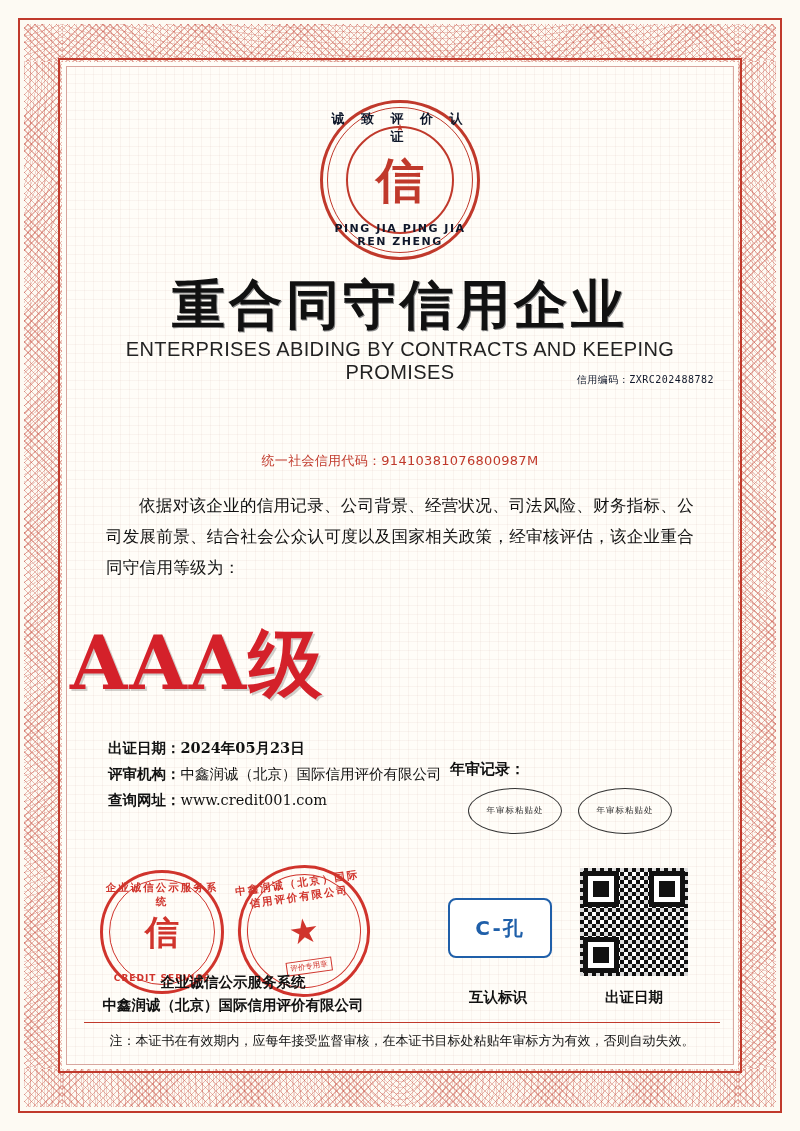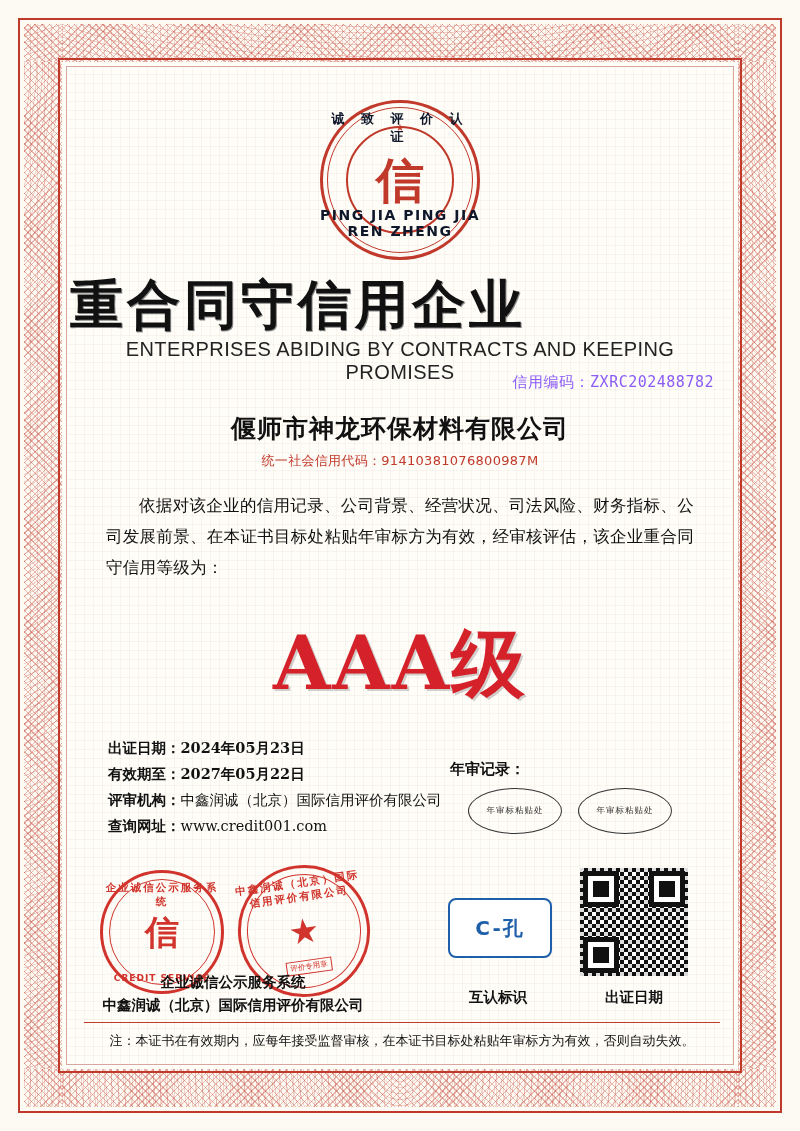--- a/index.html
+++ b/index.html
@@ -89,42 +89,42 @@
     position:absolute;left:50%;top:50%;transform:translate(-50%,-50%);
     font-size:48px;color:#c0392b;font-weight:bold;
     font-family:"DejaVu Sans","Liberation Sans",sans-serif;
     line-height:1;
   }
   .emblem .arc-top, .emblem .arc-bottom{
     position:absolute;left:0;right:0;text-align:center;
     color:#0f172a;font-weight:bold;
   }
   .emblem .arc-top{top:10px;font-size:13px;letter-spacing:6px;}
-  .emblem .arc-bottom{bottom:21px;font-size:14px;letter-spacing:1.5px;}
+  .emblem .arc-bottom{bottom:12px;font-size:11px;letter-spacing:1.5px;}
   .emblem .star{
     position:absolute;left:50%;top:22px;transform:translateX(-50%);
     color:#c0392b;font-size:10px;
   }
 
   
   .title-cn{
-    position:absolute;left:0;right:0;top:200px;text-align:left;
+    position:absolute;left:0;right:0;top:200px;text-align:center;
     font-size:53px;font-weight:bold;color:#111;
     letter-spacing:4px;
     font-family:"DejaVu Sans","Liberation Sans",sans-serif;
     text-shadow:1px 1px 0 #888;
   }
   .title-en{
     position:absolute;left:0;right:0;top:268px;text-align:center;
     font-size:20px;color:#222;letter-spacing:.4px;
     font-family:"Liberation Sans",sans-serif;
   }
   .cert-no{
     position:absolute;right:16px;top:303px;
-    font-size:15px;color:#8b5cf6;letter-spacing:.5px;
+    font-size:10px;color:#0f172a;letter-spacing:.5px;
     font-family:"DejaVu Sans Mono","Liberation Mono",monospace;
   }
   .cert-no .lab{font-family:"DejaVu Sans","Liberation Sans",sans-serif;}
 
   .company{
     position:absolute;left:0;right:0;top:342px;text-align:center;
     font-size:25px;font-weight:bold;color:#111;letter-spacing:1px;
   }
   .uscc{
     position:absolute;left:0;right:0;top:382px;text-align:center;
@@ -133,21 +133,21 @@
 
   .body-text{
     position:absolute;left:36px;right:36px;top:420px;
     font-size:16.5px;line-height:31px;color:#111;
     text-align:justify;
     text-indent:2em;
     letter-spacing:.3px;
   }
 
   .grade{
-    position:absolute;left:0;right:0;top:545px;text-align:center;
+    position:absolute;left:0;right:0;top:545px;
     font-size:74px;font-weight:bold;color:#d4212a;
     letter-spacing:2px;
     font-family:"DejaVu Serif","Liberation Serif",serif;
     text-shadow:2px 2px 0 rgba(0,0,0,.18);
   }
 
   
   .info{
     position:absolute;left:38px;top:665px;
     font-size:14.5px;line-height:25px;color:#111;
@@ -268,35 +268,31 @@
       <div class="arc-bottom">PING JIA PING JIA REN ZHENG</div>
     </div>
 
     <div class="title-cn">重合同守信用企业</div>
     <div class="title-en">ENTERPRISES ABIDING BY CONTRACTS AND KEEPING PROMISES</div>
 
     <div class="cert-no">
       <span class="lab">信用编码：</span><span>ZXRC202488782</span>
     </div>
 
-    <div class="company">偃师市神龙环保材料有限公司</div>
     <div class="uscc">
       <span>统一社会信用代码：</span><span>91410381076800987M</span>
     </div>
 
-    <div class="body-text">依据对该企业的信用记录、公司背景、经营状况、司法风险、财务指标、公司发展前景、在本证书目标处粘贴年审标方为有效，经审核评估，该企业重合同守信用等级为：</div>
+    <div class="body-text">依据对该企业的信用记录、公司背景、经营状况、司法风险、财务指标、公司发展前景、结合社会公众认可度以及国家相关政策，经审核评估，该企业重合同守信用等级为：</div>
 
     <div class="grade">AAA级</div>
 
     <div class="info">
       <div class="row">
         <span class="k">出证日期：</span><span class="v">2024年05月23日</span>
-      </div>
-      <div class="row">
-        <span class="k">有效期至：</span><span class="v">2027年05月22日</span>
       </div>
       <div class="row">
         <span class="k">评审机构：</span><span>中鑫润诚（北京）国际信用评价有限公司</span>
       </div>
       <div class="row">
         <span class="k">查询网址：</span><span class="url">www.credit001.com</span>
       </div>
     </div>
 
     <div class="annual">年审记录：</div>

